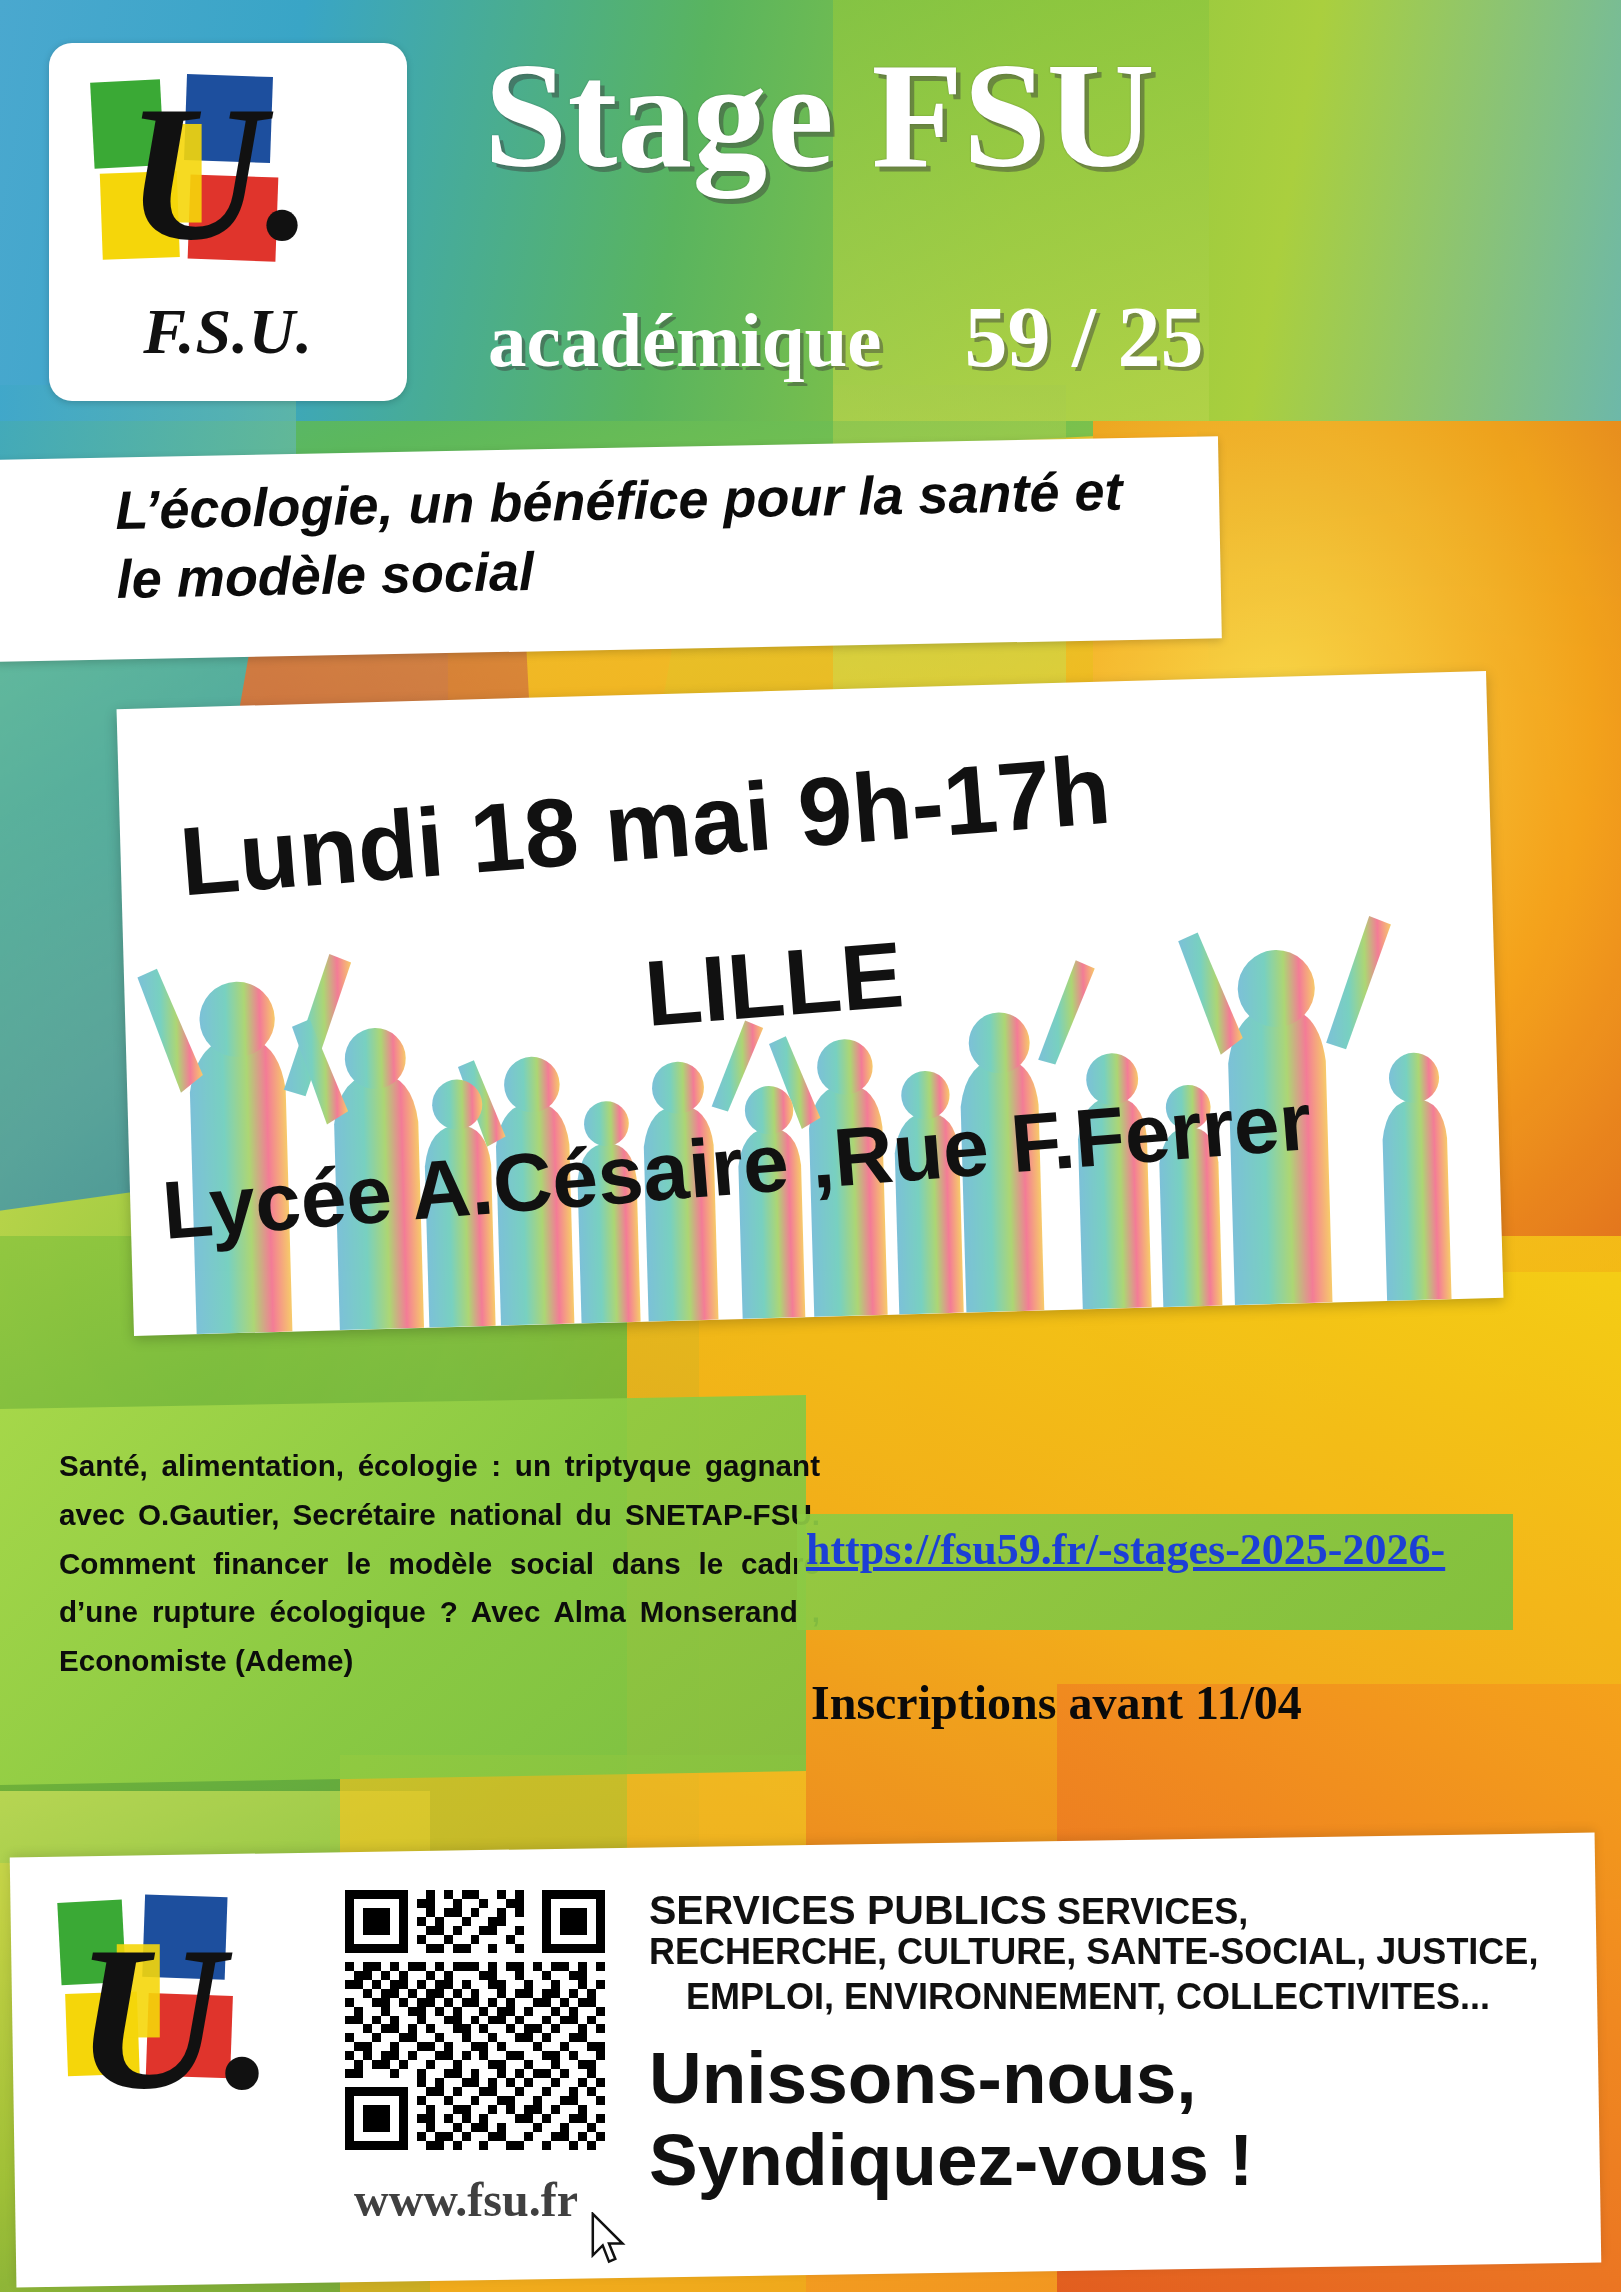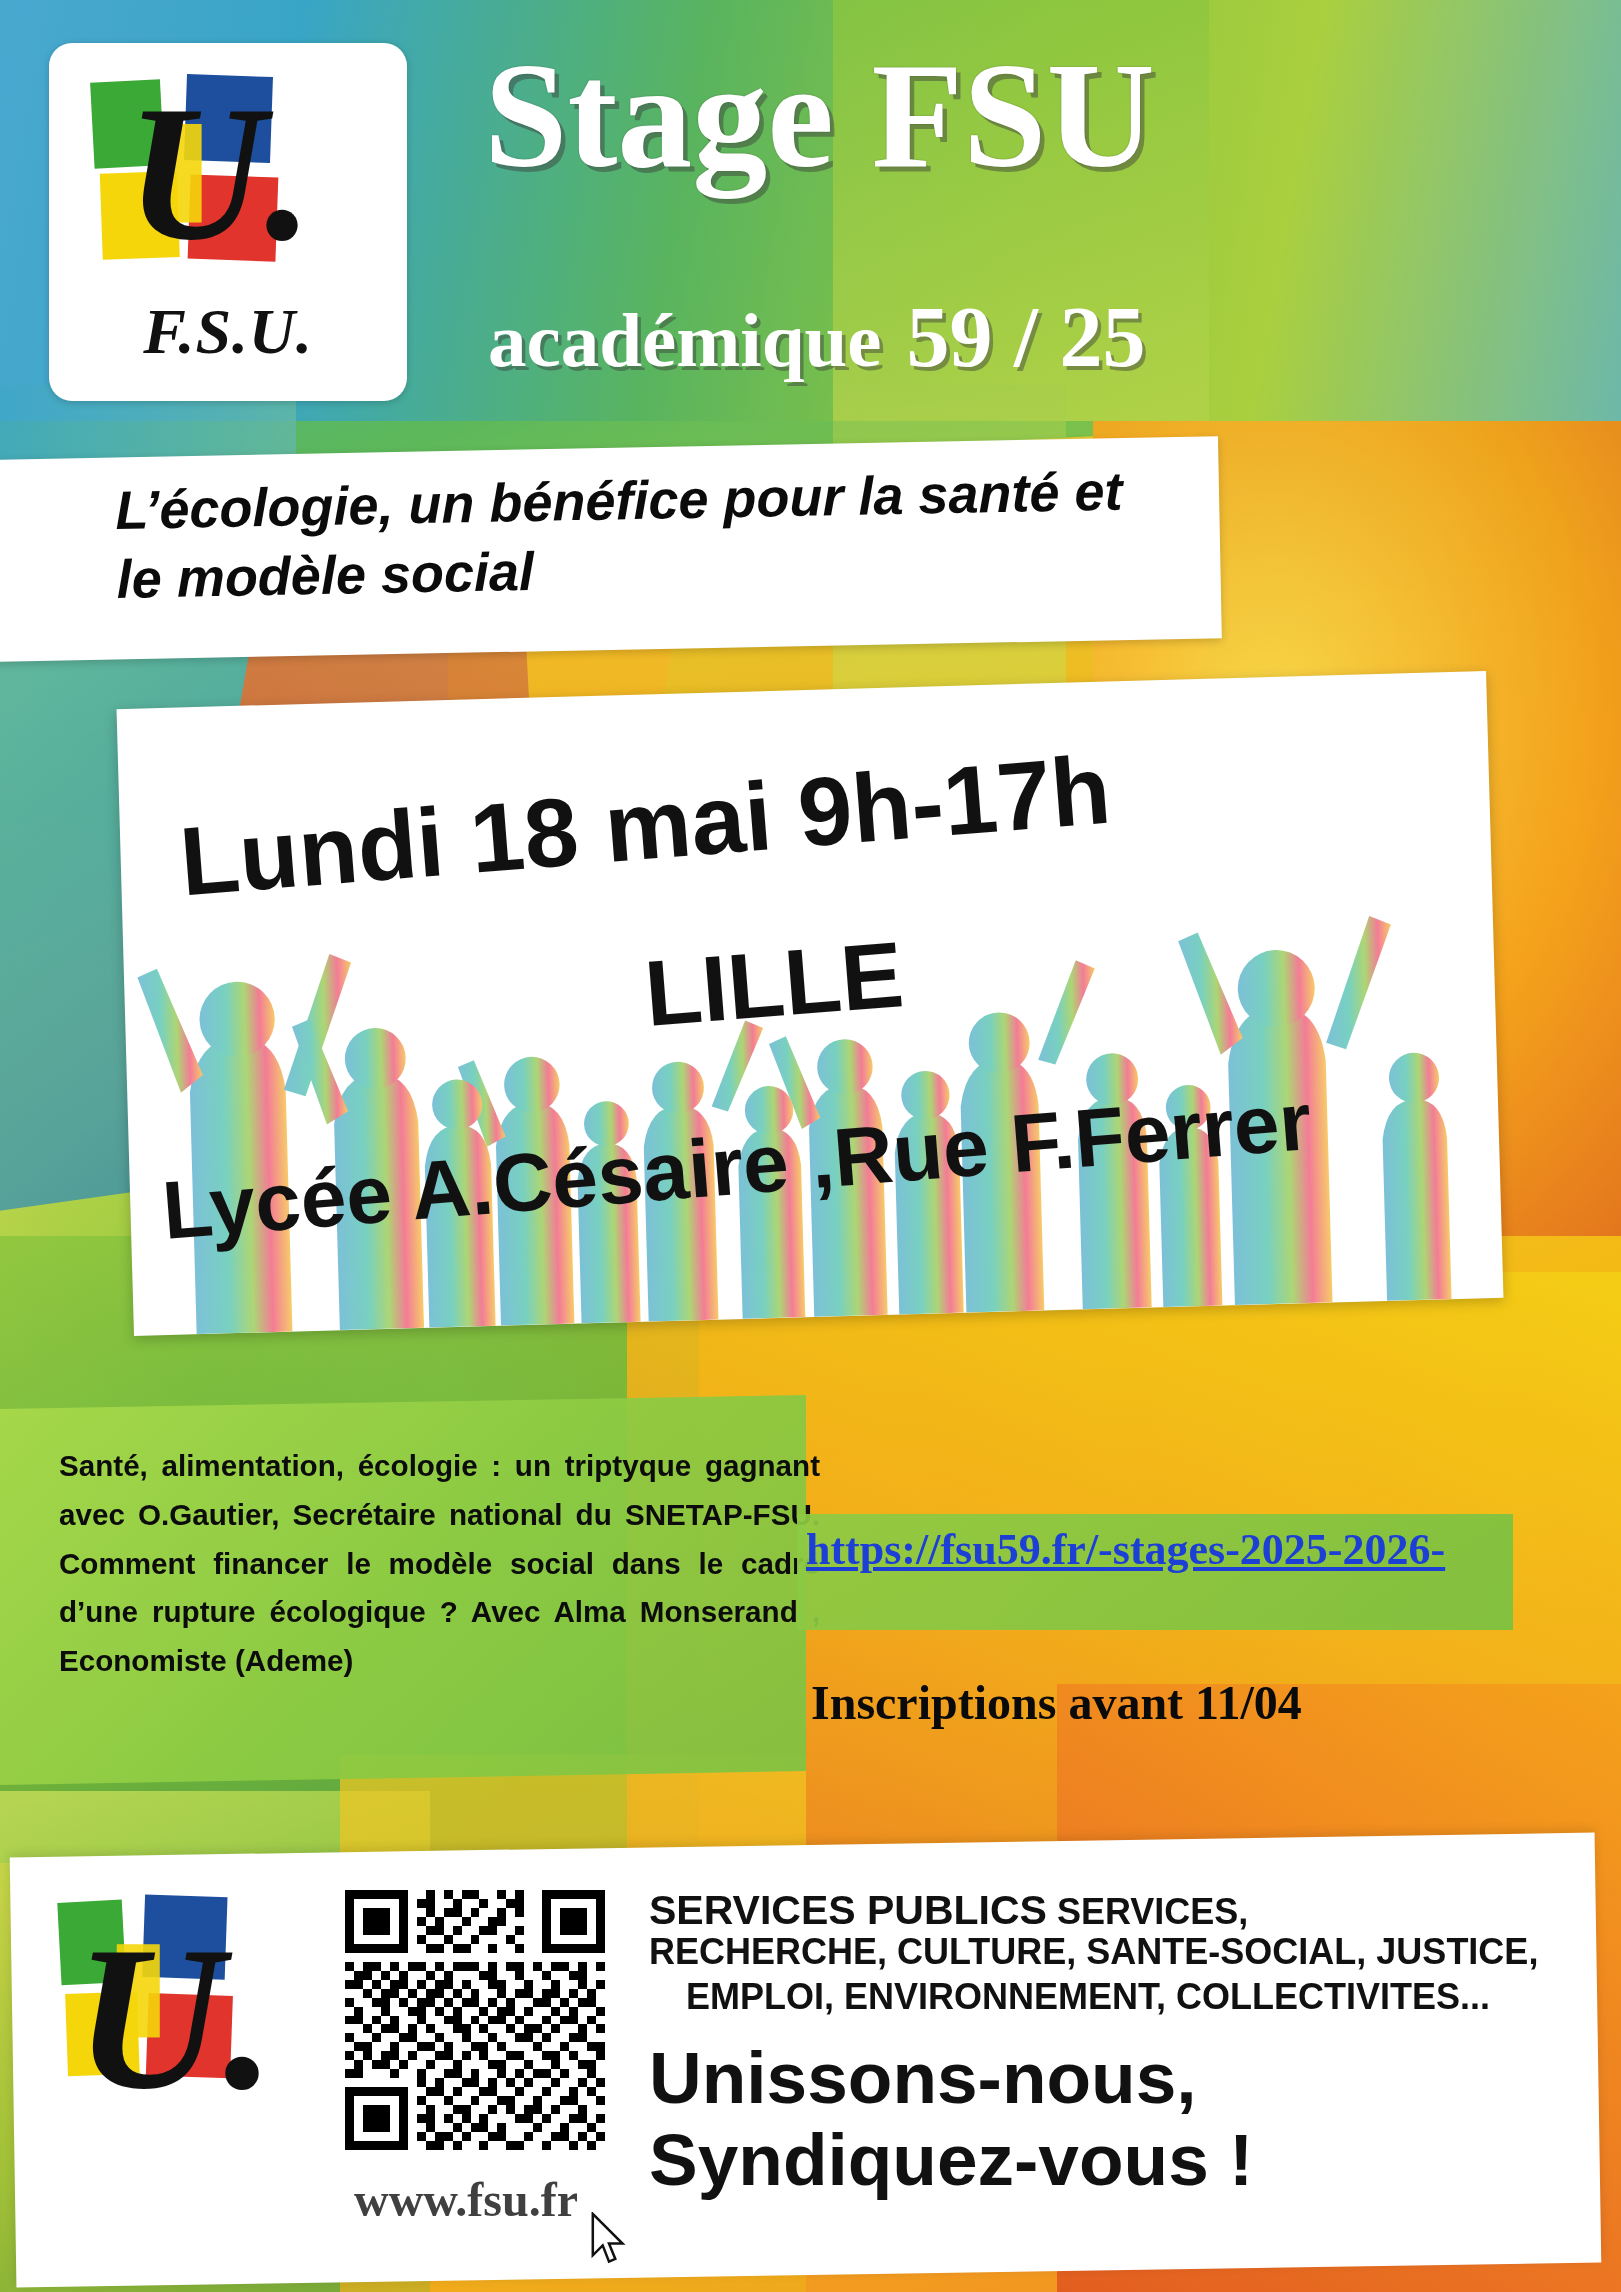--- a/index.html
+++ b/index.html
@@ -92,21 +92,21 @@
     letter-spacing: 0.9px;
   }
   .title-main {
     position: absolute; left: 484px; top: 40px; width: 1102px;
     font-family: "Liberation Serif", serif;
     font-weight: bold; font-size: 150px; color: #ffffff; line-height: 1.0;
     text-shadow: 4.5px 4.5px 0 rgba(60,60,60,.45), 0 0 1.8px rgba(0,0,0,.3);
   }
   .title-sub-row {
     position: absolute; left: 488px; top: 287px; width: 1102px;
-    display: flex; align-items: baseline; gap: 25px;
+    display: flex; align-items: baseline; gap: 83px;
   }
   .title-sub {
     font-family: "Liberation Serif", serif;
     font-weight: bold; font-size: 77px; color: #ffffff;
     text-shadow: 3.6px 3.6px 0 rgba(60,60,60,.45);
   }
   .title-dept {
     font-family: "Liberation Serif", serif;
     font-weight: bold; font-size: 86px; color: #ffffff;
     text-shadow: 3.6px 3.6px 0 rgba(60,60,60,.45);

